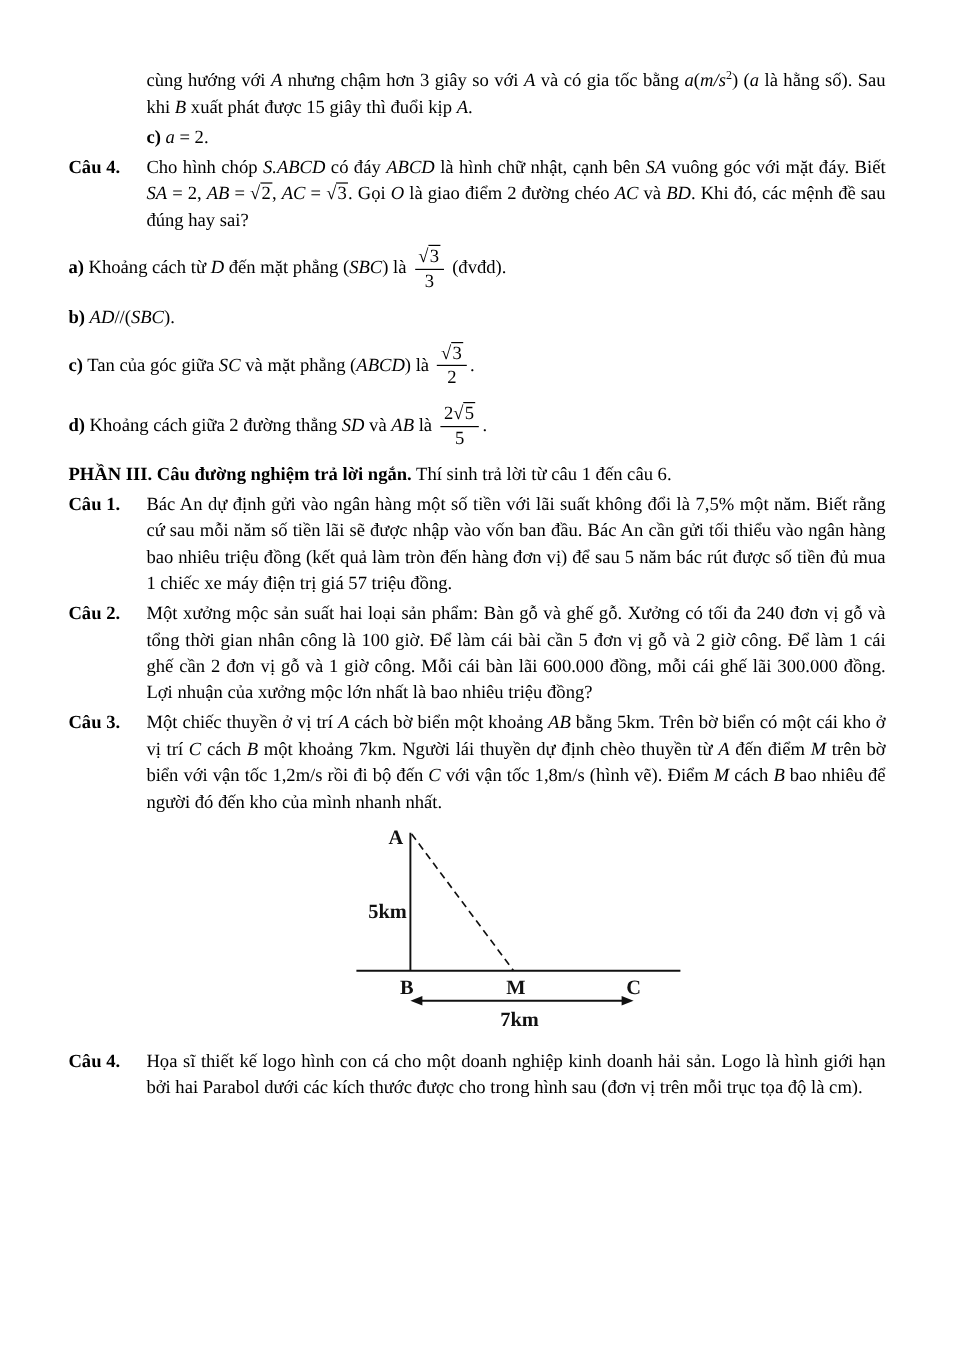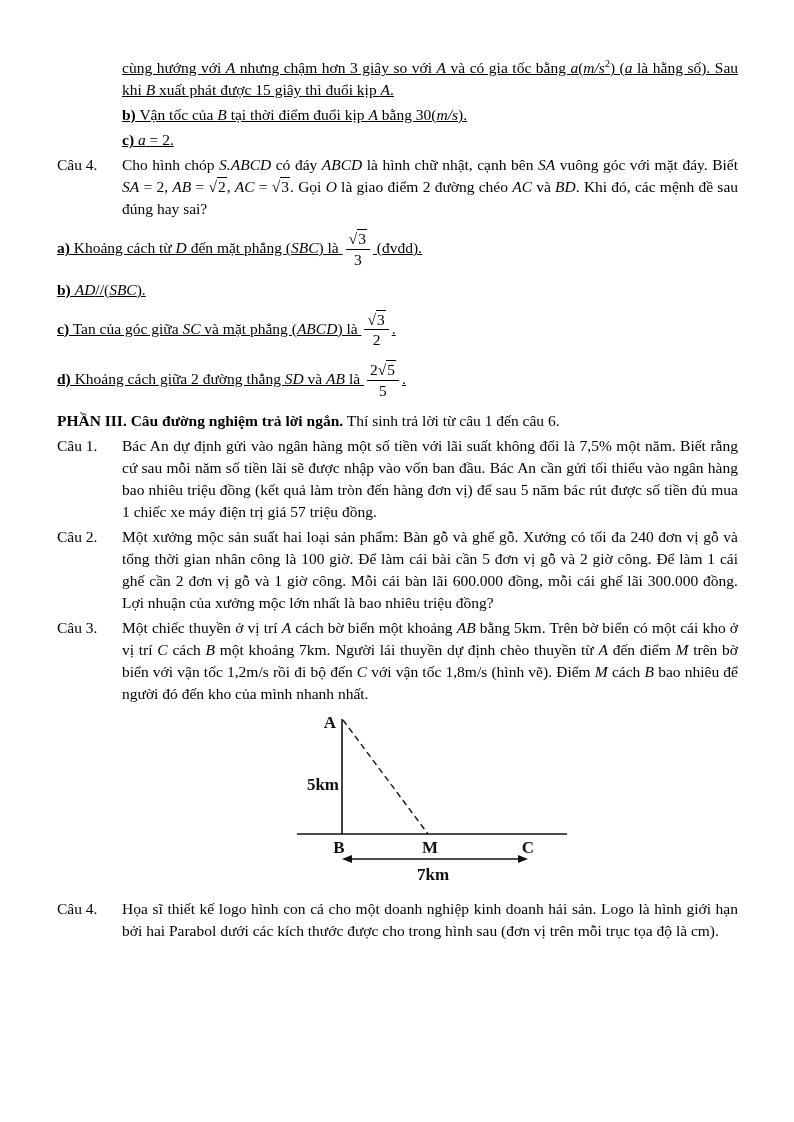--- a/index.html
+++ b/index.html
@@ -9,23 +9,23 @@
     background:#fff;
     box-sizing:border-box;
     padding:57px 56px 0 57px;
     font-family:"Liberation Serif", serif;
     font-size:15.5px;
     line-height:1.42;
     color:#000;
     overflow:hidden;
   }
   .block { text-align:justify; margin:0 0 3px 0; }
-  .indent { margin-left:65px;text-decoration:underline; }
+  .indent { margin-left:65px; }
   .q { position:relative; padding-left:65px; }
-  .q-label { position:absolute; left:0; top:0; font-weight:normal; white-space:nowrap; }
+  .q-label { position:absolute; left:0; top:0; font-weight:bold; white-space:nowrap; }
   .bd { font-weight:bold; }
   .it { font-style:italic; }
   sup { font-size:0.65em; line-height:0; }
   .frac {
     display:inline-block; vertical-align:middle; text-align:center;
     line-height:1.15; margin:2px 3px; font-style:normal;
   }
   .frac .num { display:block; border-bottom:1px solid #000; padding:0 3px 1px 3px; }
   .frac .den { display:block; padding-top:1px; }
   .sqrt { white-space:nowrap; }
@@ -34,21 +34,20 @@
   .fig-wrap svg text { font-family:"Liberation Serif", serif; font-weight:bold; font-size:17px; fill:#111; }
   .mitem { margin:8px 0; }
 </style>
 </head>
 <body>
 
 <div class="page">
 
   <div class="block indent"><span>cùng hướng với </span><span class="it">A</span><span> nhưng chậm hơn 3 giây so với </span><span class="it">A</span><span> và có gia tốc bằng </span><span class="it">a</span><span>(</span><span class="it">m/s</span><sup>2</sup><span>) (</span><span class="it">a</span><span> là hằng số). Sau khi </span><span class="it">B</span><span> xuất phát được 15 giây thì đuổi kịp </span><span class="it">A</span><span>.</span></div>
 
-  <div class="block indent"><span class="bd">b)</span><span> Vận tốc của </span><span class="it">B</span><span> tại thời điểm đuổi kịp </span><span class="it">A</span><span> bằng 30(</span><span class="it">m/s</span><span>).</span></div>
   <div class="block indent"><span class="bd">c)</span><span> </span><span class="it">a</span><span> = 2.</span></div>
 
   <div class="block q">
     <span class="q-label">Câu 4.</span>
     <span><span>Cho hình chóp </span><span class="it">S.ABCD</span><span> có đáy </span><span class="it">ABCD</span><span> là hình chữ nhật, cạnh bên </span><span class="it">SA</span><span> vuông góc với mặt đáy. Biết </span><span class="it">SA</span><span> = 2, </span><span class="it">AB</span><span> = </span><span class="sqrt"><span>√</span><span class="bdy">2</span></span><span>, </span><span class="it">AC</span><span> = </span><span class="sqrt"><span>√</span><span class="bdy">3</span></span><span>. Gọi </span><span class="it">O</span><span> là giao điểm 2 đường chéo </span><span class="it">AC</span><span> và </span><span class="it">BD</span><span>. Khi đó, các mệnh đề sau đúng hay sai?</span></span>
   </div>
   <div class="block indent mitem"><span class="bd">a)</span><span> Khoảng cách từ </span><span class="it">D</span><span> đến mặt phẳng (</span><span class="it">SBC</span><span>) là </span><span class="frac"><span class="num"><span class="sqrt"><span>√</span><span class="bdy">3</span></span></span><span class="den"><span>3</span></span></span><span> (đvđd).</span></div>
   <div class="block indent mitem"><span class="bd">b)</span><span> </span><span class="it">AD</span><span>//(</span><span class="it">SBC</span><span>).</span></div>
   <div class="block indent mitem"><span class="bd">c)</span><span> Tan của góc giữa </span><span class="it">SC</span><span> và mặt phẳng (</span><span class="it">ABCD</span><span>) là </span><span class="frac"><span class="num"><span class="sqrt"><span>√</span><span class="bdy">3</span></span></span><span class="den"><span>2</span></span></span><span>.</span></div>
   <div class="block indent mitem"><span class="bd">d)</span><span> Khoảng cách giữa 2 đường thẳng </span><span class="it">SD</span><span> và </span><span class="it">AB</span><span> là </span><span class="frac"><span class="num"><span>2</span><span class="sqrt"><span>√</span><span class="bdy">5</span></span></span><span class="den"><span>5</span></span></span><span>.</span></div>

